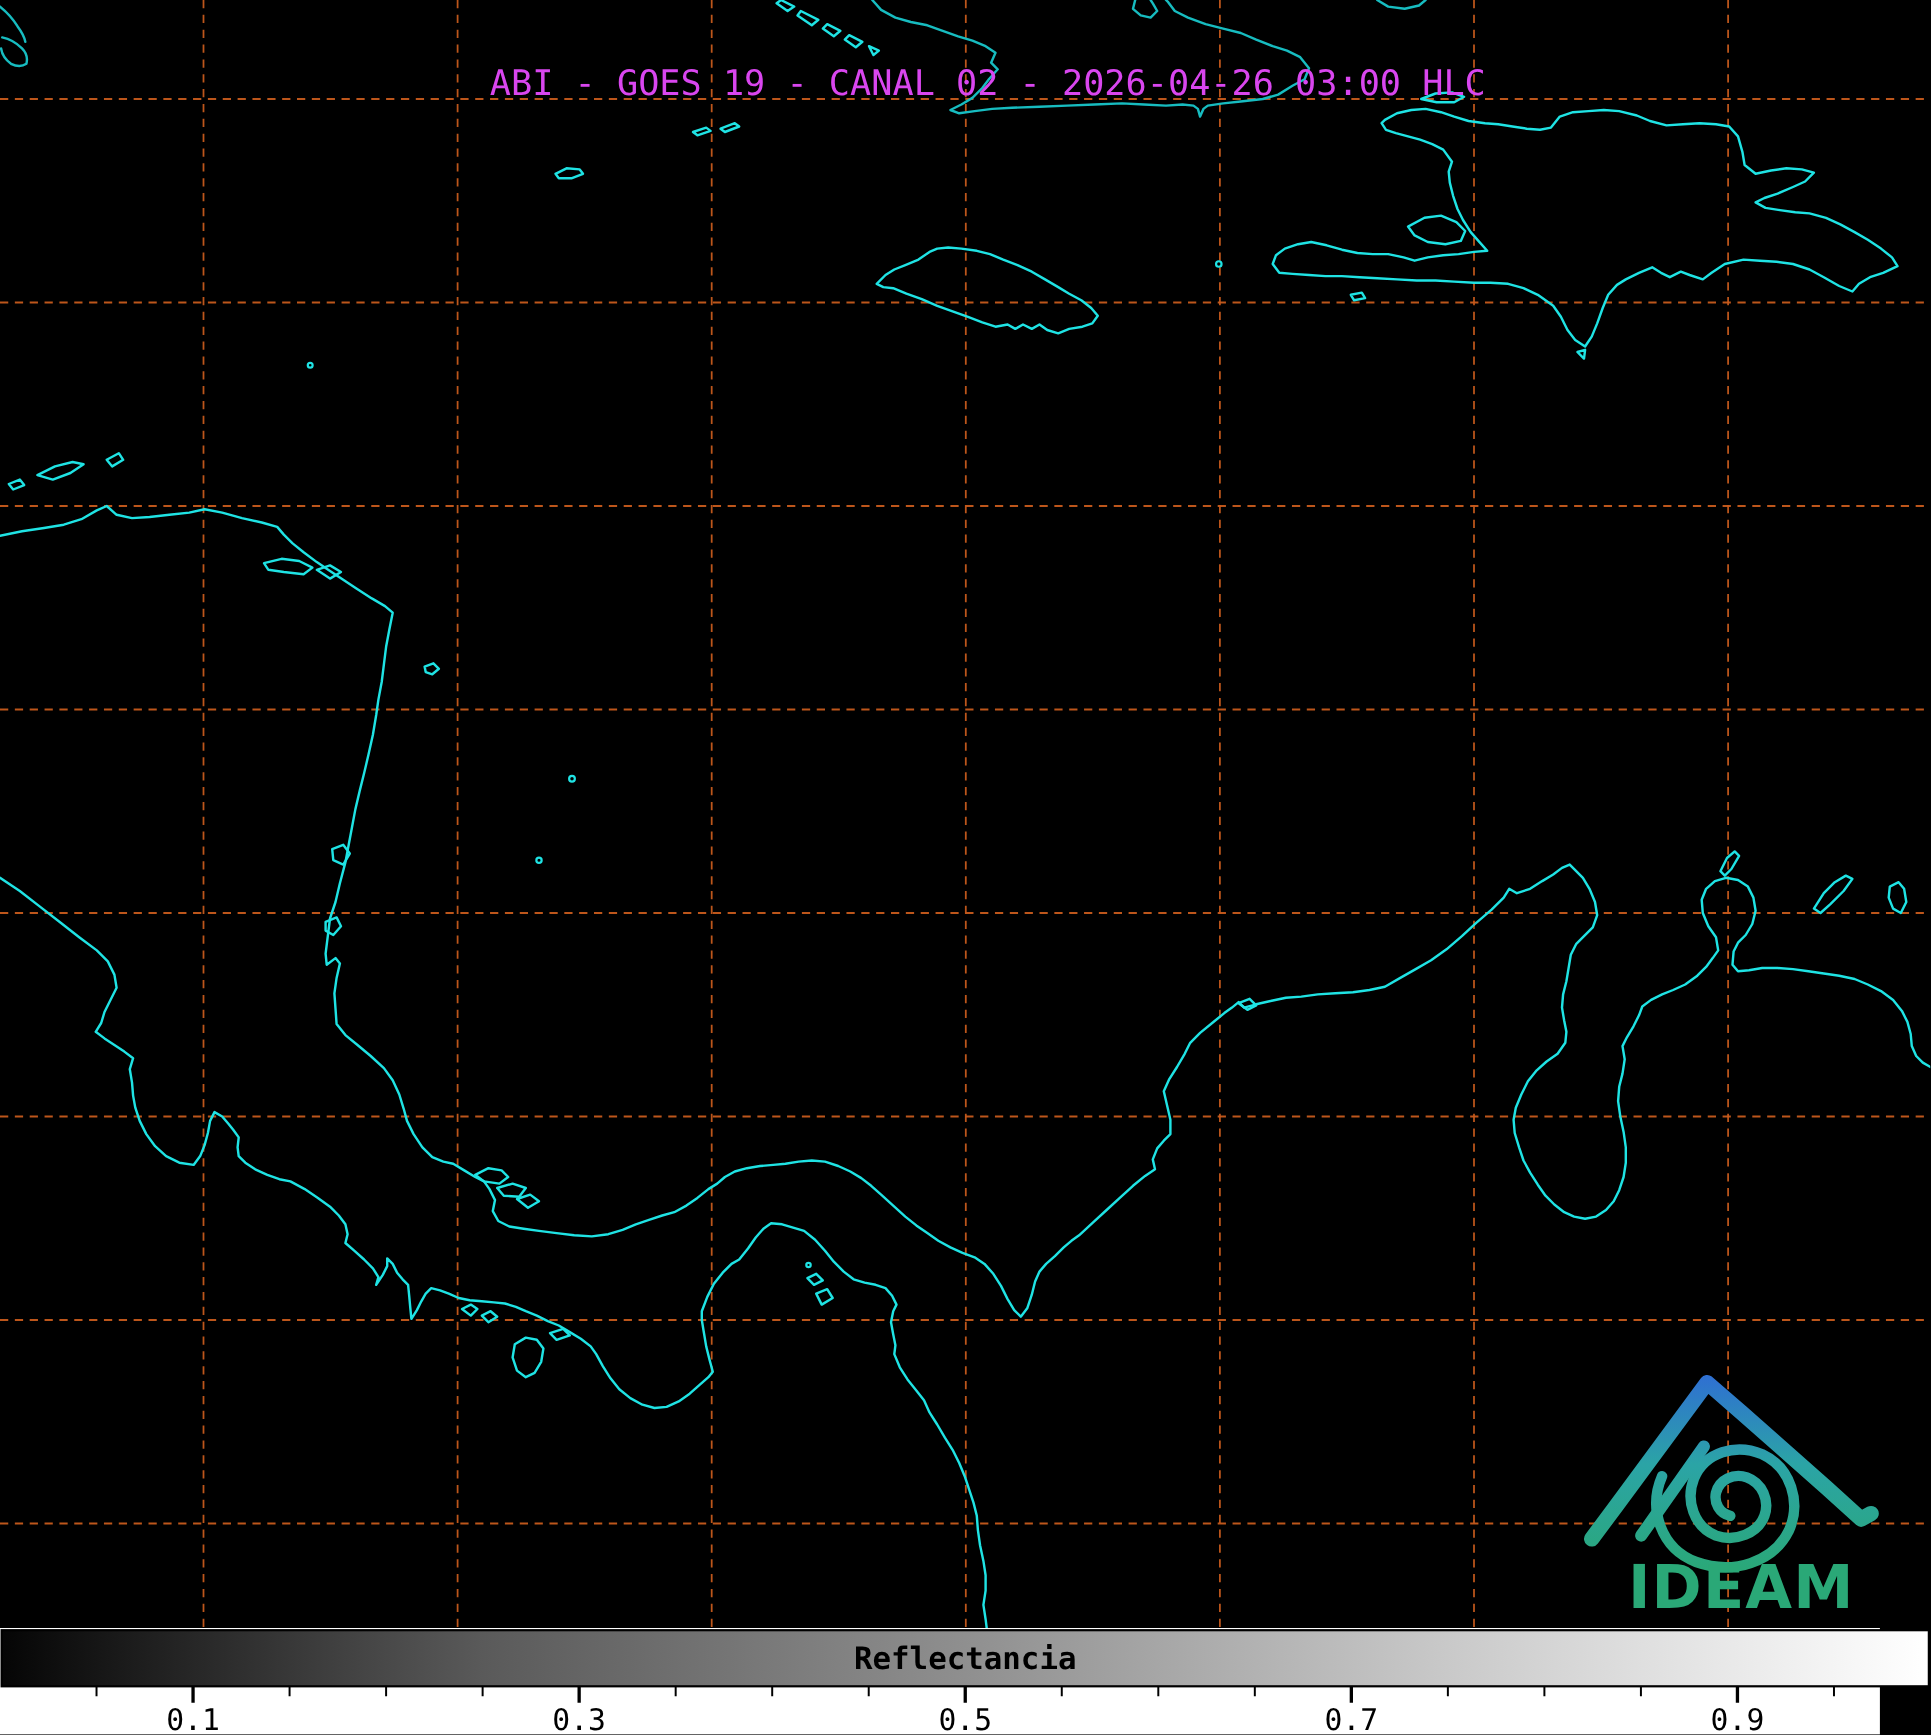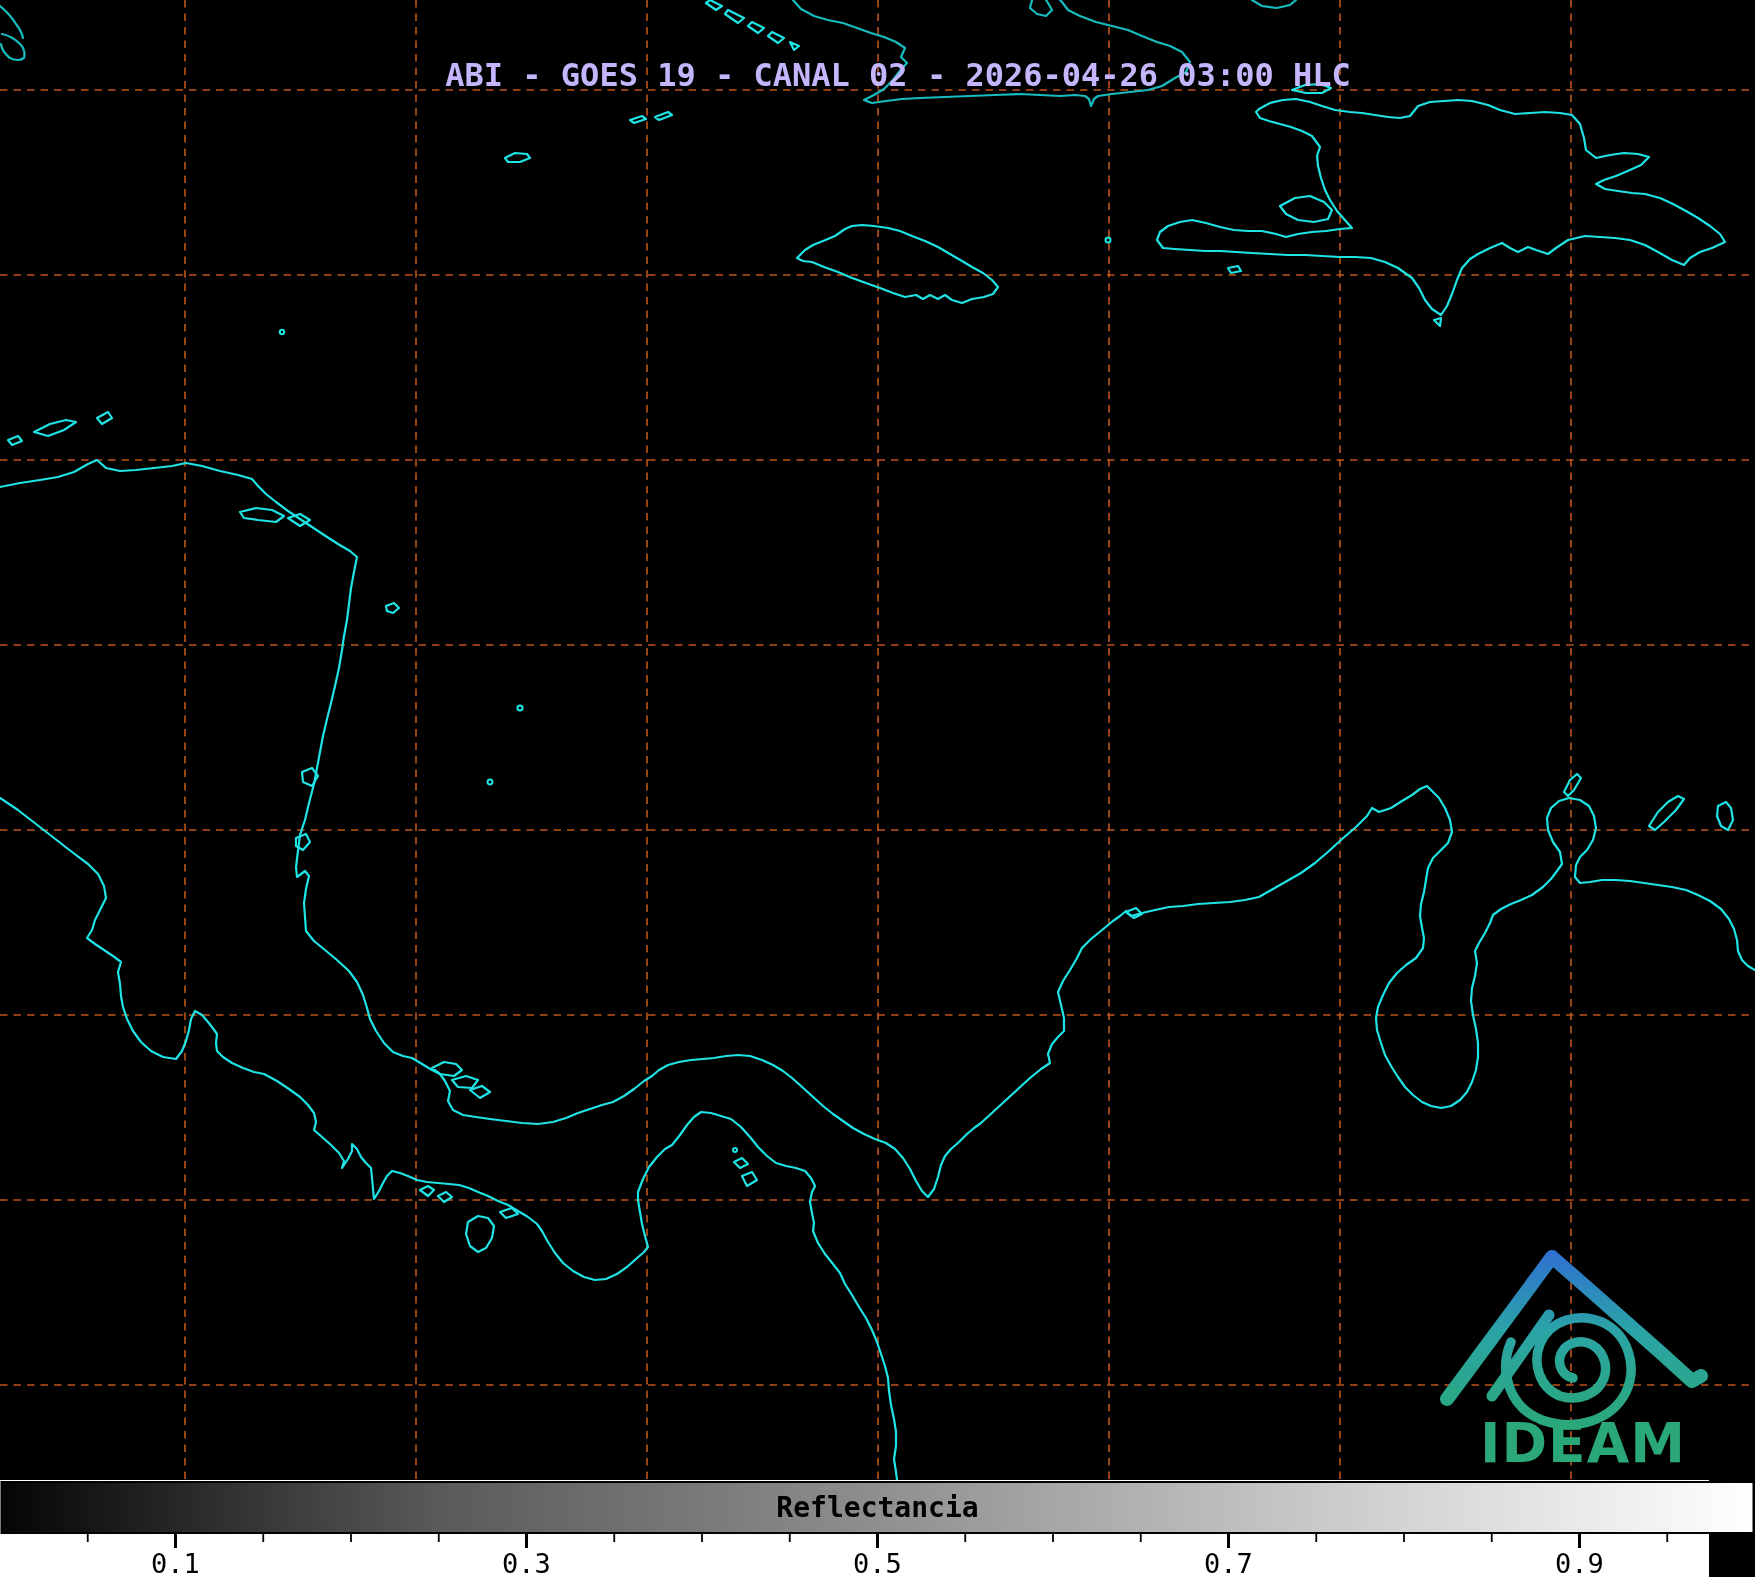--- a/index.html
+++ b/index.html
@@ -1,20 +1,20 @@
 <!DOCTYPE html>
 <html><head>
 <meta charset="utf-8">
 <style>
   html,body{margin:0;padding:0;background:#000;}
   #stage{position:relative;width:1755px;height:1577px;background:#000;overflow:hidden;
          font-family:"DejaVu Sans Mono",monospace;}
   #map-svg{position:absolute;left:0;top:0;}
   #page-title{position:absolute;top:56px;left:898px;transform:translateX(-50%);
-              white-space:nowrap;font-size:32px;color:#c4b5fd;letter-spacing:0;font-weight:bold;}
+              white-space:nowrap;font-size:32px;color:#d946ef;letter-spacing:0;}
   #bottom-strip{position:absolute;left:0;top:1480px;width:1709px;height:97px;background:#fff;}
   .coast{fill:none;stroke-width:2.2;stroke-linejoin:round;stroke-linecap:round;}
   .gridline{fill:none;stroke-width:1.6;stroke-opacity:.95;}
   text{user-select:none;}
 </style>
 </head>
 <body>
 
 <div id="stage">
 

